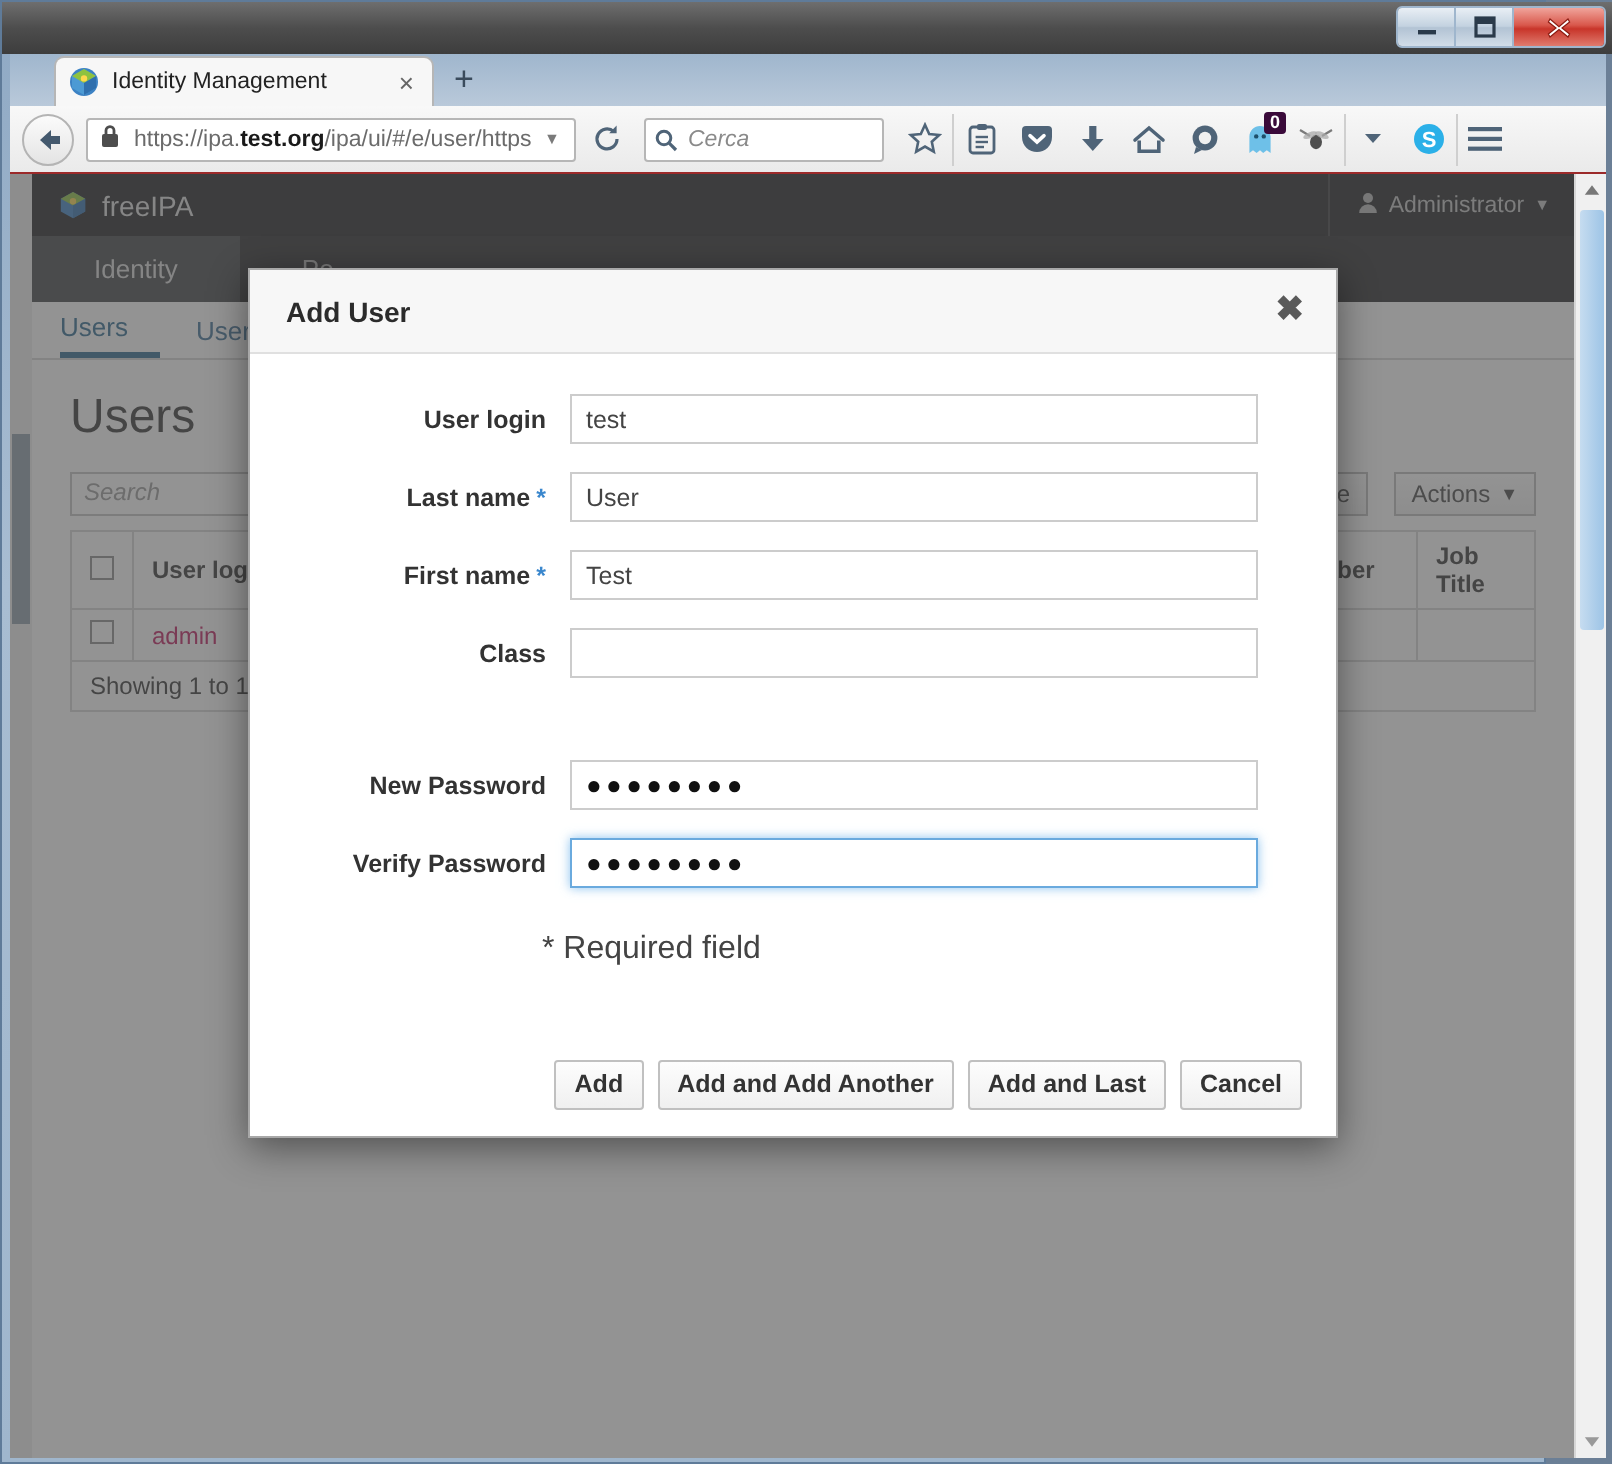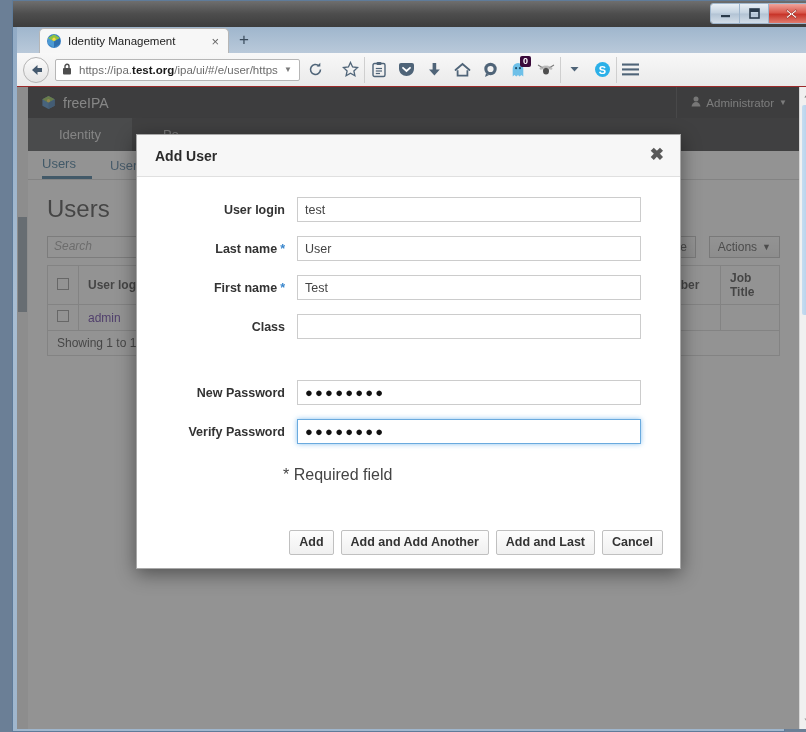--- a/index.html
+++ b/index.html
@@ -6,21 +6,21 @@
   html, body { margin: 0; padding: 0; }
   body {
     width: 806px; height: 732px;
     font-family: "Liberation Sans", sans-serif;
     background: #6b7f96;
     overflow: hidden;
   }
 
   
   #window {
-    position: absolute; left: 12px; top: 0; width: 773px; height: 732px;
+    position: absolute; left: 0; top: 0; width: 773px; height: 732px;
     background: linear-gradient(180deg,#8fa9c4 0%, #a8bdd2 40%, #9fb6cd 100%);
     border: 1px solid #5f7b99;
   }
   .titlebar {
     position: absolute; left: 0; top: 0; width: 806px; height: 26px;
     background: linear-gradient(180deg,#6e6e6e 0%, #4d4d4d 50%, #3d3d3d 100%);
   }
   .win-btns {
     position: absolute; right: 4px; top: 2px; height: 21px;
     display: flex; align-items: stretch;
@@ -225,21 +225,21 @@
   .ipa-table {
     position: absolute; left: 19px; top: 85px; width: 733px;
     border: 1px solid #d6d6d6; border-collapse: collapse;
     font-size: 12px;
   }
   .ipa-table th, .ipa-table td {
     border: 1px solid #d6d6d6; padding: 5px 9px; text-align: left;
     color: #333; height: 22px;
   }
   .ipa-table th { font-weight: bold; background: #fff; }
-  .ipa-table td a { color: #4c1d95; text-decoration: none; }
+  .ipa-table td a { color: #be185d; text-decoration: none; }
   .ipa-table .cbcol { width: 28px; text-align: center; }
   .ipa-cb {
     width: 12px; height: 12px; border: 1px solid #8b8b8b; background: #fff;
     display: inline-block;
   }
 
   
   .backdrop {
     position: absolute; left: 0; top: 0; width: 782px; height: 642px;
     background: rgba(80,80,80,0.62);
@@ -361,20 +361,27 @@
         <span class="url-dd">▼</span>
       </div>
 
       <div class="reload">
         <svg width="15" height="15" viewBox="0 0 15 15">
           <path d="M12.5 7.5 a5 5 0 1 1 -1.6 -3.7" fill="none" stroke="#4f6478" stroke-width="1.6"></path>
           <path d="M12.3 0.8 L12.3 4.6 L8.6 4.6 Z" fill="#4f6478"></path>
         </svg>
       </div>
 
+      <div class="searchbar">
+        <svg width="12" height="12" viewBox="0 0 12 12">
+          <circle cx="5" cy="5" r="3.4" fill="none" stroke="#4f6478" stroke-width="1.5"></circle>
+          <line x1="7.6" y1="7.6" x2="11" y2="11" stroke="#4f6478" stroke-width="1.6"></line>
+        </svg>
+        <span class="search-ph">Cerca</span>
+      </div>
 
       <div class="tbicons">
         <div class="tbicon">
           <svg width="17" height="17" viewBox="0 0 17 17">
               <path d="M8.5 1.4 L10.6 6 L15.6 6.5 L11.9 9.9 L12.9 14.8 L8.5 12.3 L4.1 14.8 L5.1 9.9 L1.4 6.5 L6.4 6 Z" fill="none" stroke="#4f6478" stroke-width="1.3"></path>
             </svg>
         </div>
         <div class="tbicon sep">
           <svg width="14" height="16" viewBox="0 0 14 16">
               <rect x="1" y="1.5" width="12" height="13" rx="1.5" fill="none" stroke="#4f6478" stroke-width="1.4"></rect>

